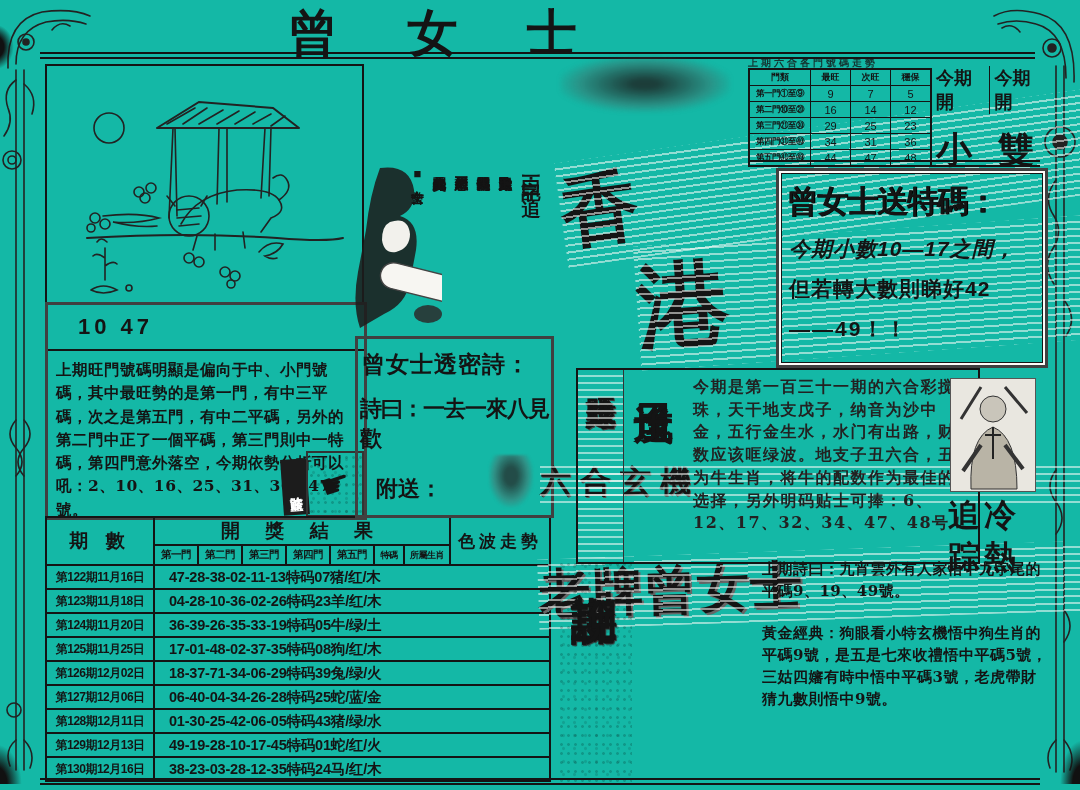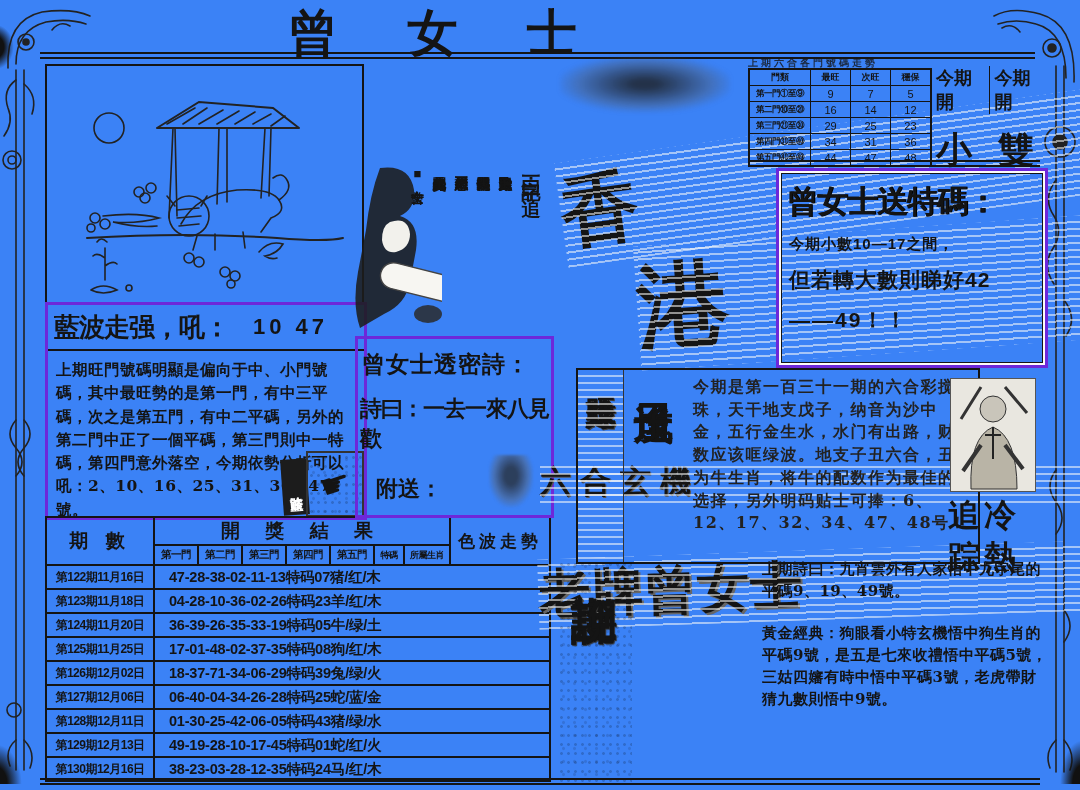--- a/index.html
+++ b/index.html
@@ -1,20 +1,20 @@
 <!DOCTYPE html>
 <html><head>
 <meta charset="utf-8">
 <style>
   html,body{margin:0;padding:0;background:#e8e6e0;}
-  #page{position:relative;width:1080px;height:790px;background:#3b82f6;overflow:hidden;
+  #page{position:relative;width:1080px;height:790px;background:#14b8a6;overflow:hidden;
         font-family:"Liberation Sans",sans-serif;color:#141414;}
   .abs{position:absolute;}
   .b2{border:2px solid #141414;}
-  .b3{border:3px solid #6d28d9;}
+  .b3{border:3px solid #404040;}
   .bold{font-weight:bold;}
   .vert{writing-mode:vertical-rl;text-orientation:upright;}
   .dbl{border-top:2px solid #141414;border-bottom:2px solid #141414;height:3px;}
   .scan{position:relative;}
   .scan::after{content:"";position:absolute;inset:0;pointer-events:none;
     background:repeating-linear-gradient(180deg,rgba(255,255,255,0) 0 5px,rgba(252,252,249,.55) 5px 7px);}
   .grunge{background:
     radial-gradient(rgba(0,0,0,.18) 1px, transparent 1.5px),
     radial-gradient(rgba(0,0,0,.12) 1px, transparent 1.8px);
     background-size:7px 9px,11px 13px;}
@@ -128,21 +128,20 @@
         <path d="M212,186 q10,-12 24,-8 q-6,10 -18,12 q6,4 12,2"></path>
         <path d="M58,214 L58,182 M58,192 q-8,-6 -12,-2 M58,200 q8,-6 12,-2 M50,176 q4,-6 10,0"></path>
         <path d="M44,224 q12,-8 26,0 q-14,6 -26,0"></path>
         <circle cx="82" cy="222" r="3"></circle>
       </g>
     </svg>
   </div>
 
   <div class="abs b3" style="left:45px;top:302px;width:316px;height:212px;">
     <div style="border-bottom:2px solid #141414;height:44px;display:flex;align-items:center;padding:0 6px;">
-      <span class="bold" style="font-size:26px;letter-spacing:-1px;">藍波走强，吼：</span>
       <span style="font-size:22px;font-weight:600;margin-left:24px;letter-spacing:4px;">10 47</span>
     </div>
     <div style="padding:7px 8px;font-size:15.5px;font-weight:700;line-height:1.5;font-family:'DejaVu Serif',serif;letter-spacing:.5px;">上期旺門號碼明顯是偏向于中、小門號碼，其中最旺勢的是第一門，有中三平碼，次之是第五門，有中二平碼，另外的第二門中正了一個平碼，第三門則中一特碼，第四門意外落空，今期依勢分析可以吼：2、10、16、25、31、36、47號。</div>
     <div class="abs" style="right:56px;bottom:2px;width:26px;height:56px;background:#1c1c1c;transform:rotate(-4deg);display:flex;align-items:center;justify-content:center;">
       <span class="vert" style="color:#fff;font-size:13px;font-weight:bold;">藍波路</span>
     </div>
     <div class="abs grunge" style="right:0;bottom:0;width:54px;height:62px;border:2px solid #333;display:flex;align-items:center;justify-content:center;">
       <span style="font-size:34px;transform:rotate(-18deg);">☛</span>
     </div>
   </div>
@@ -293,21 +292,21 @@
     <div style="display:flex;justify-content:center;">
       <span class="bold" style="font-size:18px;padding-right:5px;border-right:1.5px solid #141414;">今期開</span>
       <span class="bold" style="font-size:18px;padding-left:5px;">今期開</span>
     </div>
     <div class="bold" style="font-size:36px;text-align:center;margin-top:12px;letter-spacing:8px;">小 雙</div>
   </div>
   <div class="abs dbl" style="left:748px;top:160px;width:292px;"></div>
 
   <div class="abs b3" style="left:776px;top:168px;width:266px;height:194px;box-shadow:inset 0 0 0 2px #fcfcf9, inset 0 0 0 3px #141414;">
     <div style="font-size:31px;font-weight:900;padding:10px 6px 4px 8px;letter-spacing:-1px;text-shadow:1px 0 0 #000;">曾女士送特碼：</div>
-    <div class="bold" style="font-size:15px;padding:8px 8px 0 10px;letter-spacing:1px;">今期小數10—17之間，</div>
+    <div class="bold" style="font-size:21px;padding:8px 8px 0 10px;letter-spacing:1px;font-style:italic;">今期小數10—17之間，</div>
     <div class="bold" style="font-size:21px;padding:12px 8px 0 10px;letter-spacing:1px;">但若轉大數則睇好42</div>
     <div class="bold" style="font-size:21px;padding:12px 8px 0 10px;letter-spacing:2px;">——49！！</div>
   </div>
 
   <div class="abs b2" style="left:576px;top:368px;width:400px;height:192px;display:flex;">
     <div class="vert scan bold" style="font-size:30px;padding:4px 2px;border-right:1px solid #333;text-shadow:1px 1px 0 #444;">綠球走旺</div>
     <div class="vert bold" style="font-size:40px;padding:2px 3px;font-family:'DejaVu Serif',serif;">日逢戊子</div>
     <div style="flex:1;padding:6px 8px;font-size:16px;font-weight:600;line-height:1.42;letter-spacing:1.5px;font-family:'DejaVu Serif',serif;color:#222;">今期是第一百三十一期的六合彩搅珠，天干地支戊子，纳音为沙中金，五行金生水，水门有出路，财数应该哐绿波。地支子丑六合，丑为牛生肖，将牛的配数作为最佳的选择，另外明码贴士可捧：6、12、17、32、34、47、48号！</div>
   </div>
 

